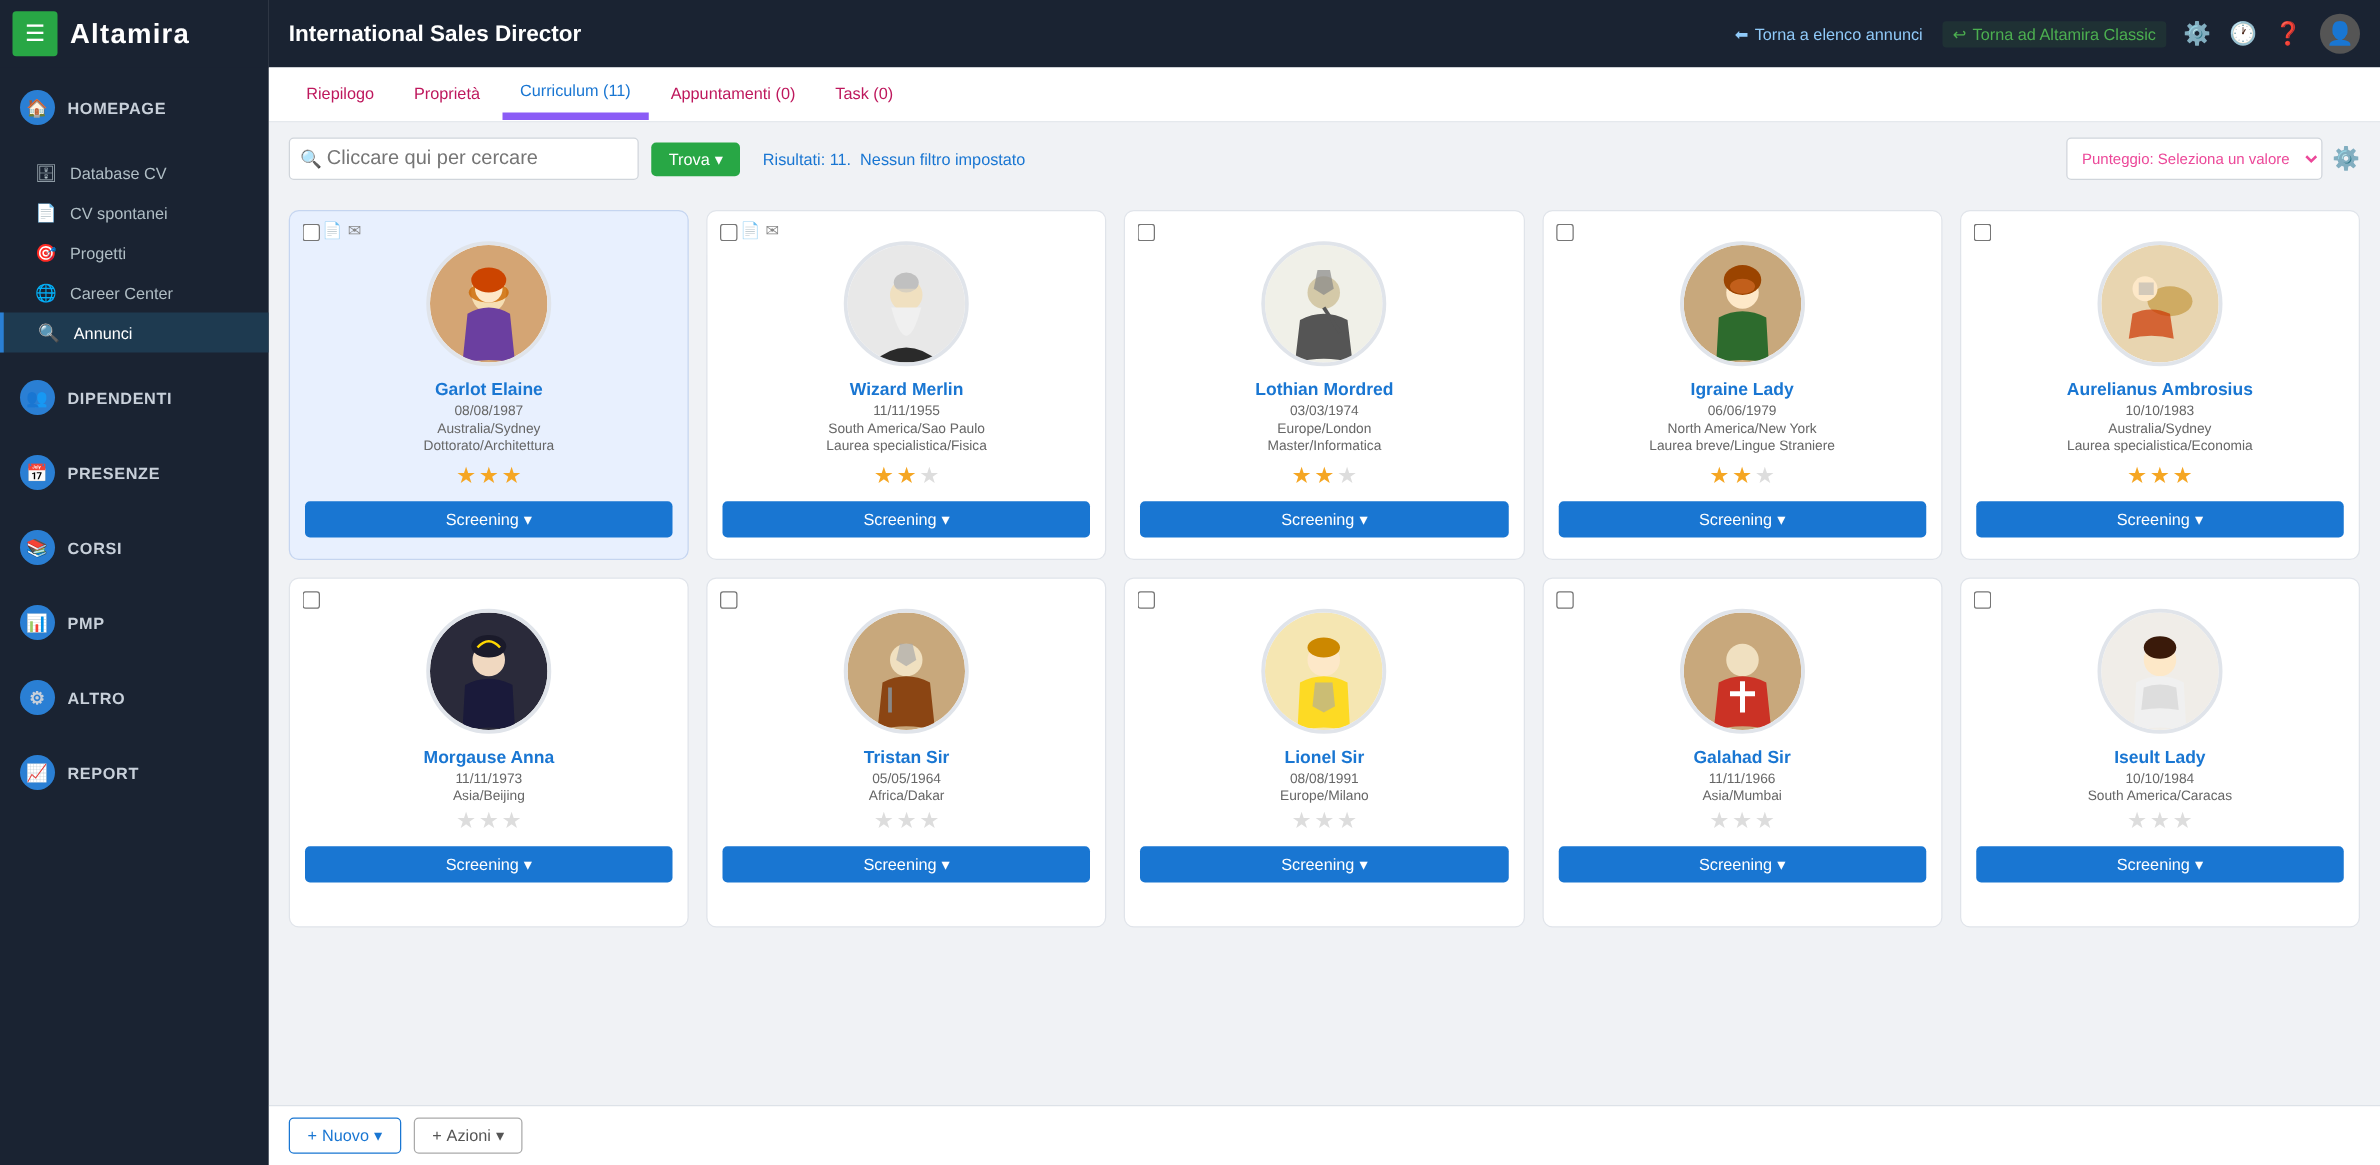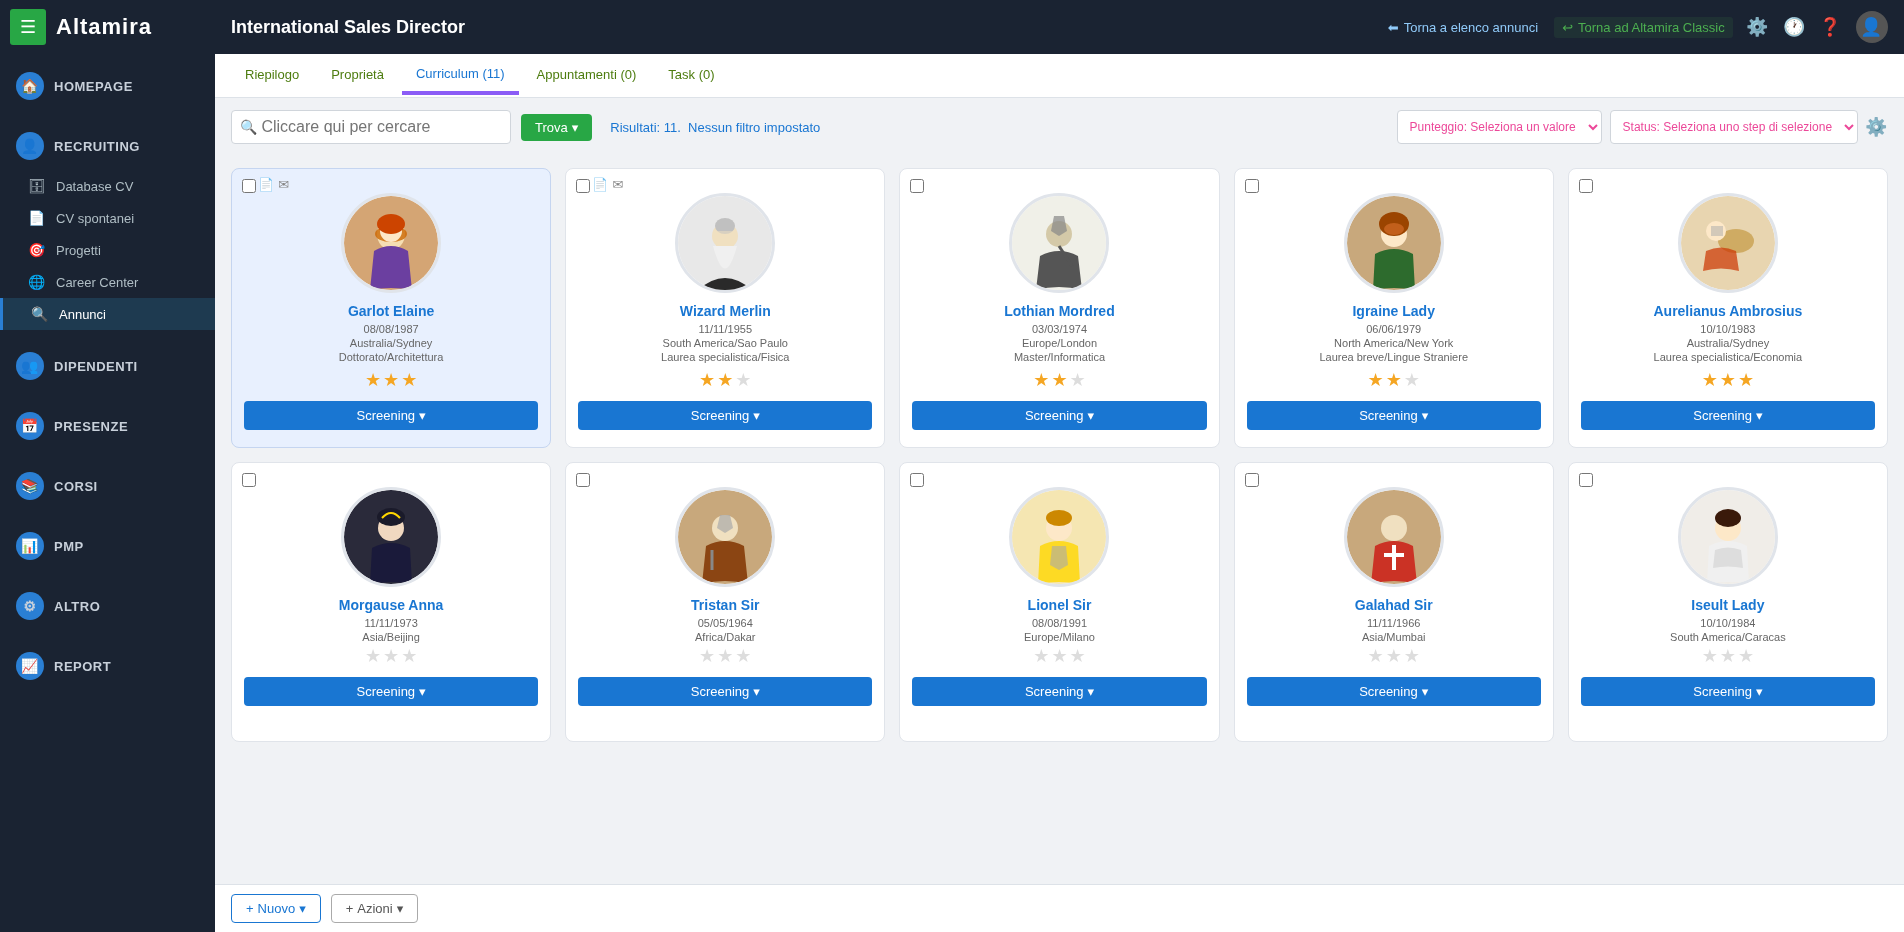--- a/index.html
+++ b/index.html
@@ -162,26 +162,26 @@
       display: flex;
       align-items: center;
       padding: 0 16px;
       height: 44px;
       gap: 4px;
       flex-shrink: 0;
     }
     .tab {
       padding: 10px 14px;
       font-size: 13px;
-      color: #4d7c0f;
+      color: #be185d;
       cursor: pointer;
       border-bottom: 2px solid transparent;
       white-space: nowrap;
     }
-    .tab.active { color: #1976d2; border-bottom: 4px solid #8b5cf6; font-weight: 500; }
+    .tab.active { color: #1976d2; border-bottom: 6px solid #8b5cf6; font-weight: 500; }
 
     
     .searchbar {
       background: #f0f2f5;
       padding: 12px 16px;
       display: flex;
       align-items: center;
       gap: 10px;
       flex-shrink: 0;
     }
@@ -371,24 +371,20 @@
   </div>
 
   <div class="sidebar-section">
     <div class="sidebar-section-header">
       <div class="sidebar-section-icon">🏠</div>
       <span>HOMEPAGE</span>
     </div>
   </div>
 
   <div class="sidebar-section">
-    <div class="sidebar-section-header">
-      <div class="sidebar-section-icon">👤</div>
-      <span>RECRUITING</span>
-    </div>
     <div class="sidebar-item">
       <span class="sidebar-item-icon">🗄</span>
       <span>Database CV</span>
     </div>
     <div class="sidebar-item">
       <span class="sidebar-item-icon">📄</span>
       <span>CV spontanei</span>
     </div>
     <div class="sidebar-item">
       <span class="sidebar-item-icon">🎯</span>
@@ -487,23 +483,20 @@
         <span>▾</span>
       </button>
       <span class="results-text">
         <span>Risultati: 11.</span>
         &nbsp;<span style="color:#1976d2">Nessun filtro impostato</span>
       </span>
       <div class="filter-selects">
         <select class="filter-select">
           <option>Punteggio: Seleziona un valore</option>
         </select>
-        <select class="filter-select">
-          <option>Status: Seleziona uno step di selezione</option>
-        </select>
         <span class="filter-gear">⚙️</span>
       </div>
     </div>
 
     <div class="cards-area">
       <div class="cards-grid" id="cards-grid">
 
       <div class="card highlighted">
       <input type="checkbox" class="card-checkbox" style="">
       <div class="card-icons">

